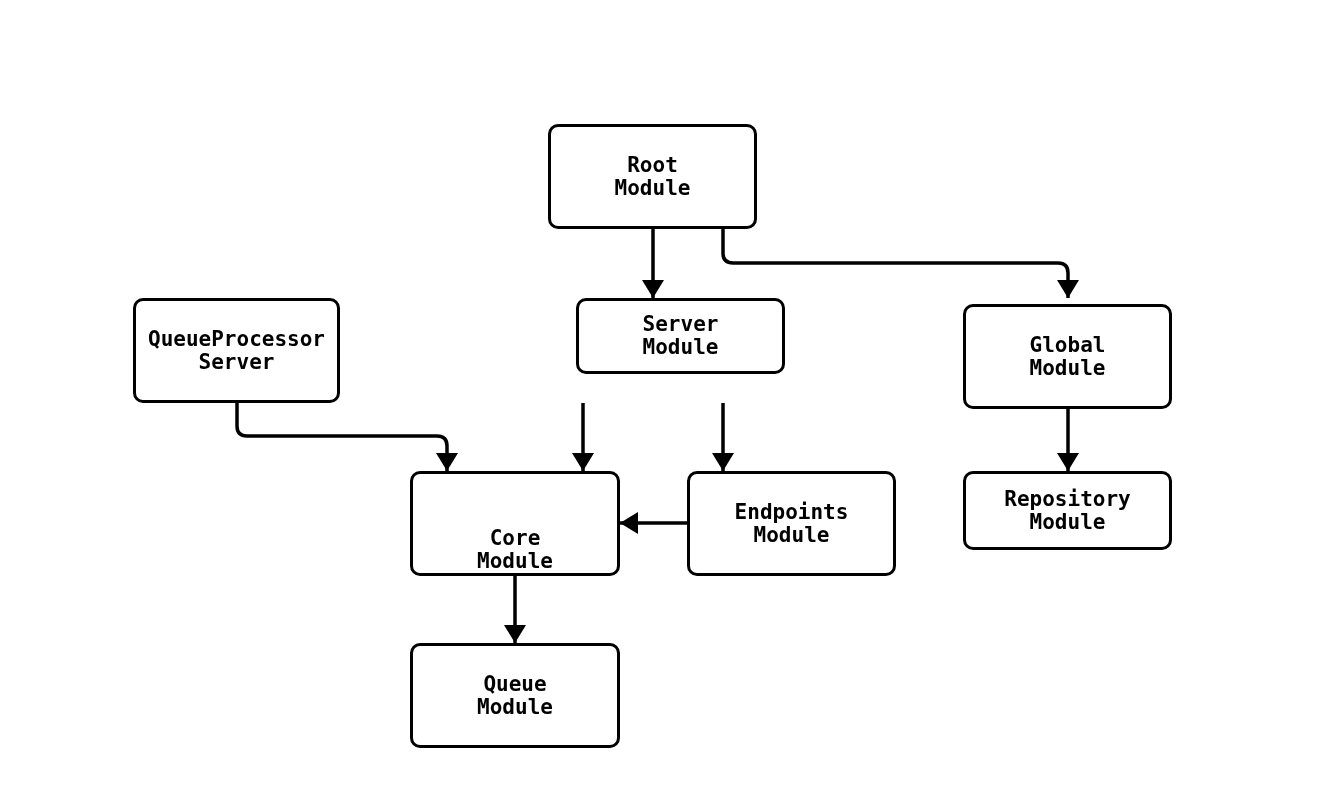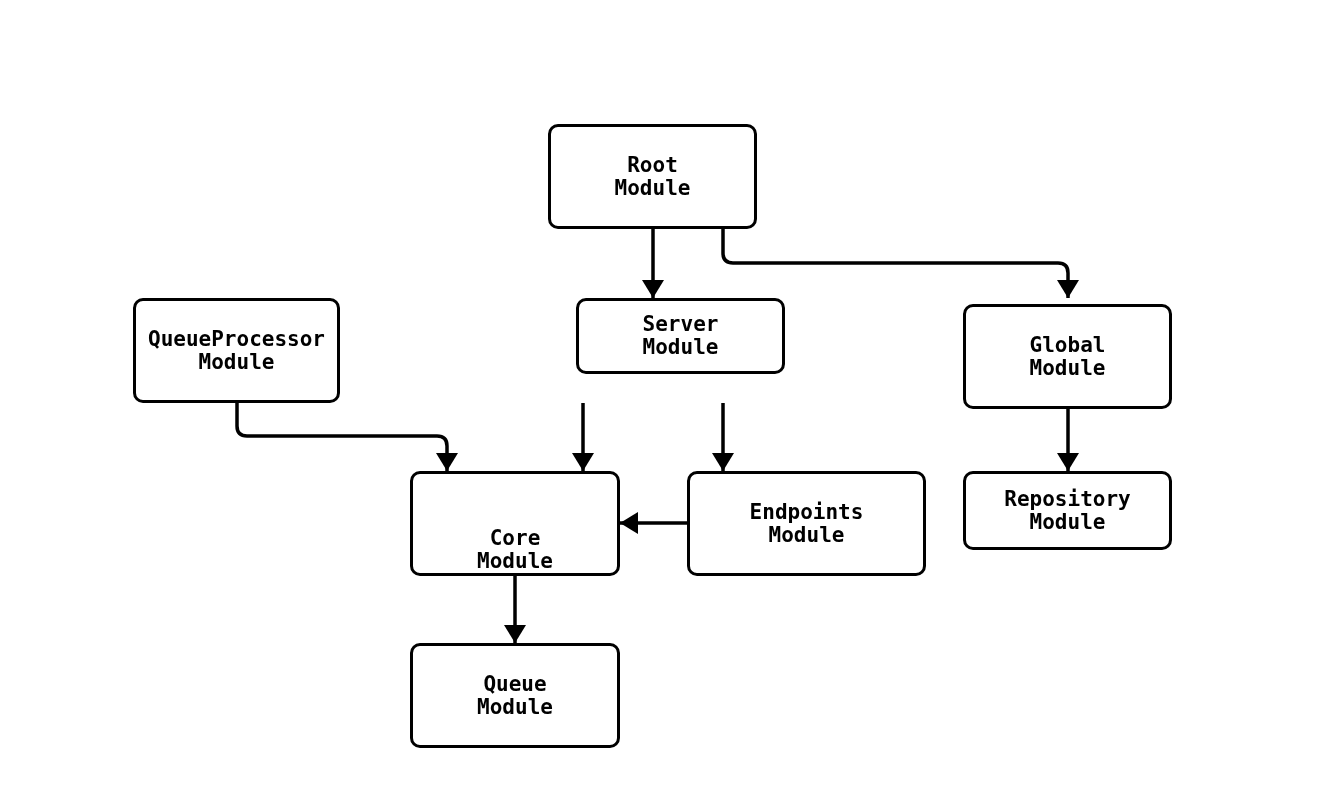--- a/index.html
+++ b/index.html
@@ -72,35 +72,35 @@
       <path d="M 1068 372 L 1068 440" class="edge" marker-end="url(#arrow)"></path>
       <path d="M 687 492 L 620 492" class="edge" marker-end="url(#arrow)"></path>
       <path d="M 515 545 L 515 612" class="edge" marker-end="url(#arrow)"></path>
     </svg>
 <div class="node" style="left: 548px; top: 93px; width: 209px; height: 105px;">
       <div class="node-label">Root
 Module</div>
     </div>
     <div class="node" style="left: 133px; top: 267px; width: 207px; height: 105px;">
       <div class="node-label">QueueProcessor
-Module</div>
+Server</div>
     </div>
     <div class="node" style="left: 576px; top: 267px; width: 209px; height: 76px;">
       <div class="node-label">Server
 Module</div>
     </div>
     <div class="node" style="left: 963px; top: 273px; width: 209px; height: 105px;">
       <div class="node-label">Global
 Module</div>
     </div>
     <div class="node" style="left: 410px; top: 440px; width: 210px; height: 105px; align-items: flex-end;">
       <div class="node-label">Core
 Module</div>
     </div>
-    <div class="node" style="left: 687px; top: 440px; width: 239px; height: 105px;">
+    <div class="node" style="left: 687px; top: 440px; width: 209px; height: 105px;">
       <div class="node-label">Endpoints
 Module</div>
     </div>
     <div class="node" style="left: 963px; top: 440px; width: 209px; height: 79px;">
       <div class="node-label">Repository
 Module</div>
     </div>
     <div class="node" style="left: 410px; top: 612px; width: 210px; height: 105px;">
       <div class="node-label">Queue
 Module</div>

